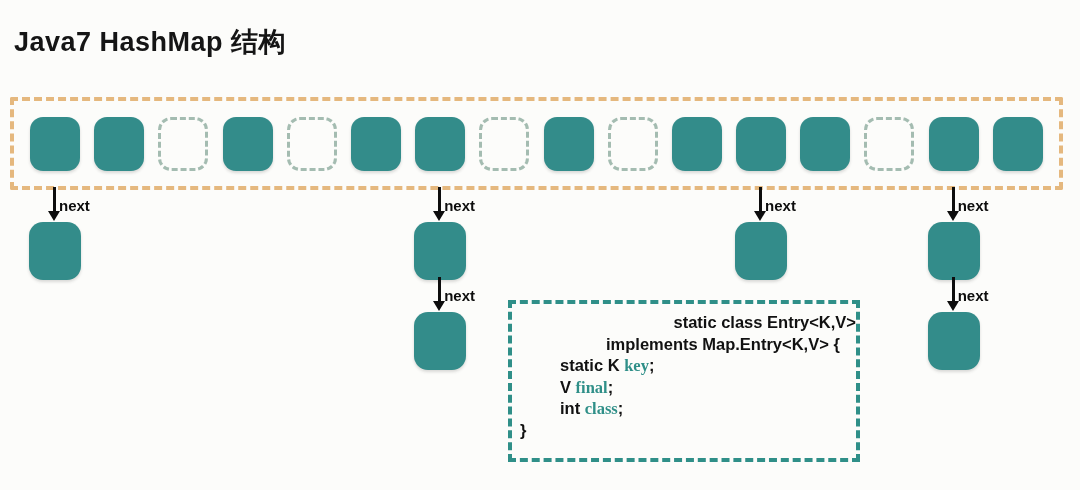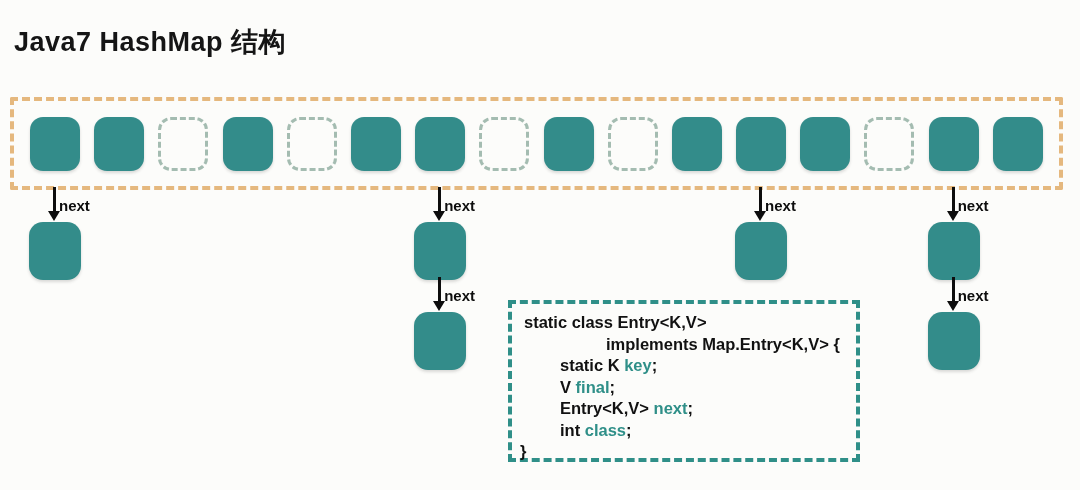--- a/index.html
+++ b/index.html
@@ -58,25 +58,25 @@
   }
 
   .code-box{
     position:absolute;left:508px;top:300px;width:352px;height:162px;
     border:4px dashed var(--code-border);
     background:transparent;
     padding-top:8px;
     font-weight:bold;font-size:16.5px;line-height:21.5px;
   }
   .code-line{white-space:pre;color:var(--ink);}
-  .cl-1{padding-left:12px;}
+  .cl-1{padding-left:12px;text-align:right;}
   .cl-2{padding-left:94px;}
   .cl-field{padding-left:48px;}
   .cl-close{padding-left:8px;}
-  .kw{color:var(--kw);}
+  .kw{color:var(--kw);font-family:Liberation Serif, serif;}
 </style>
 </head>
 <body>
 
 <div class="canvas">
 
   <div class="title">Java7 HashMap 结构</div>
 
   <div class="band">
     <div class="band-row" id="array-row">
@@ -97,21 +97,20 @@
         <div class="slot filled"></div>
         <div class="slot filled"></div>
       </div>
   </div>
 
   <div class="code-box">
     <div class="code-line cl-1"><span>static class Entry&lt;K,V&gt;</span></div>
     <div class="code-line cl-2"><span>implements Map.Entry&lt;K,V&gt; {</span></div>
     <div class="code-line cl-field"><span>static K </span><span class="kw">key</span><span>;</span></div>
     <div class="code-line cl-field"><span>V </span><span class="kw">final</span><span>;</span></div>
-    <div class="code-line cl-field"><span>Entry&lt;K,V&gt; </span><span class="kw">next</span><span>;</span></div>
     <div class="code-line cl-field"><span>int </span><span class="kw">class</span><span>;</span></div>
     <div class="code-line cl-close"><span>}</span></div>
   </div>
 
 <div class="chain" style="left: 29px; top: 190px;">
       <div class="arrow-wrap">
         <div class="arrow-line"></div>
         <div class="arrow-head"></div>
         <span class="next-label">next</span>
       </div>

